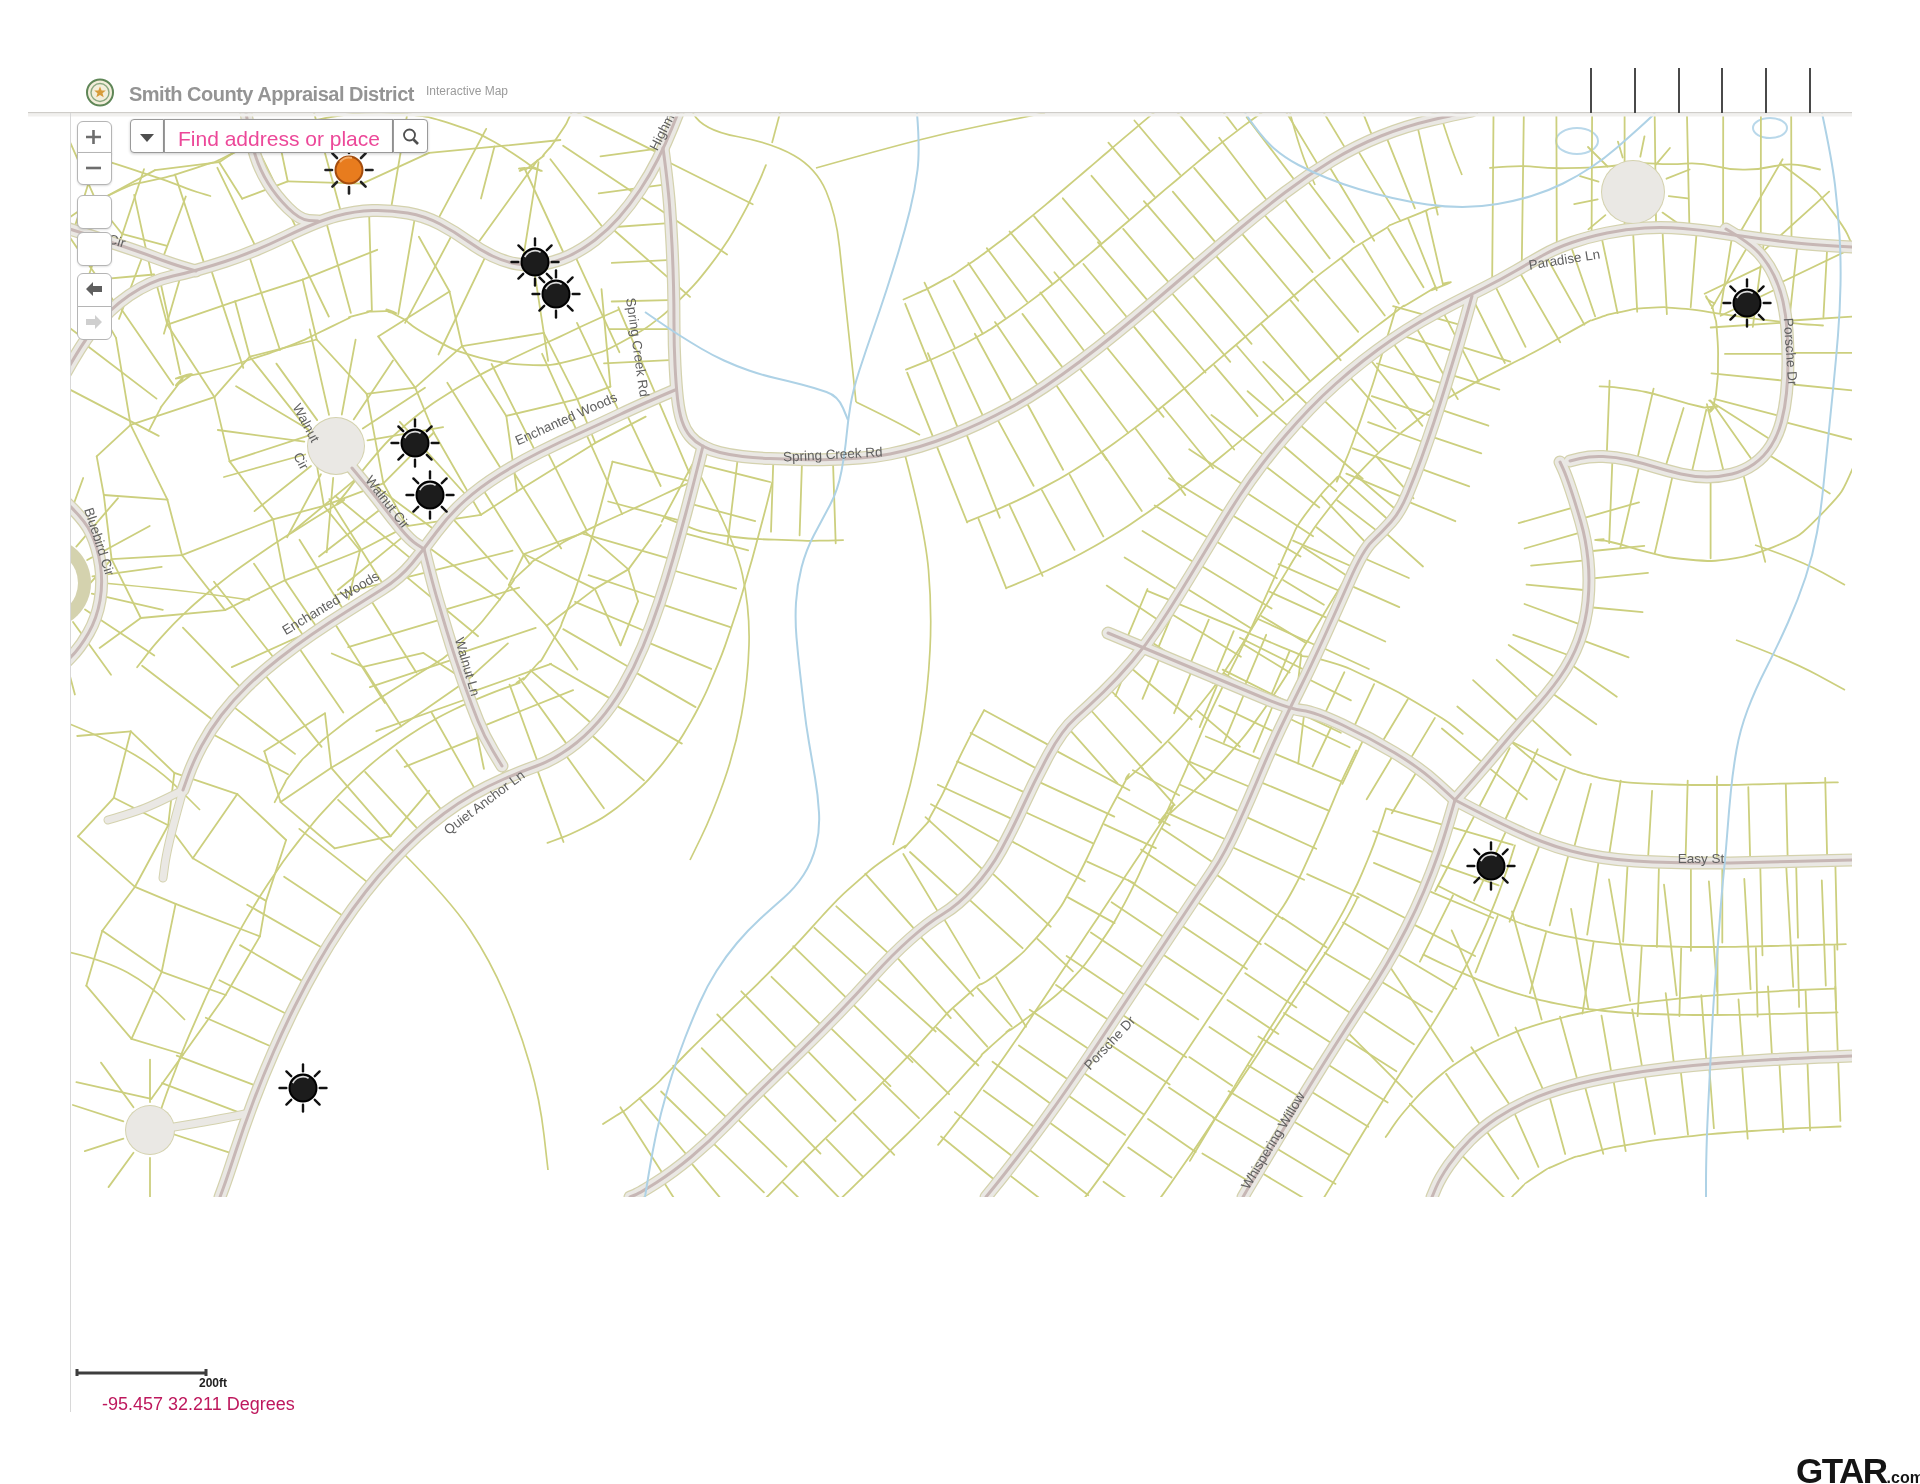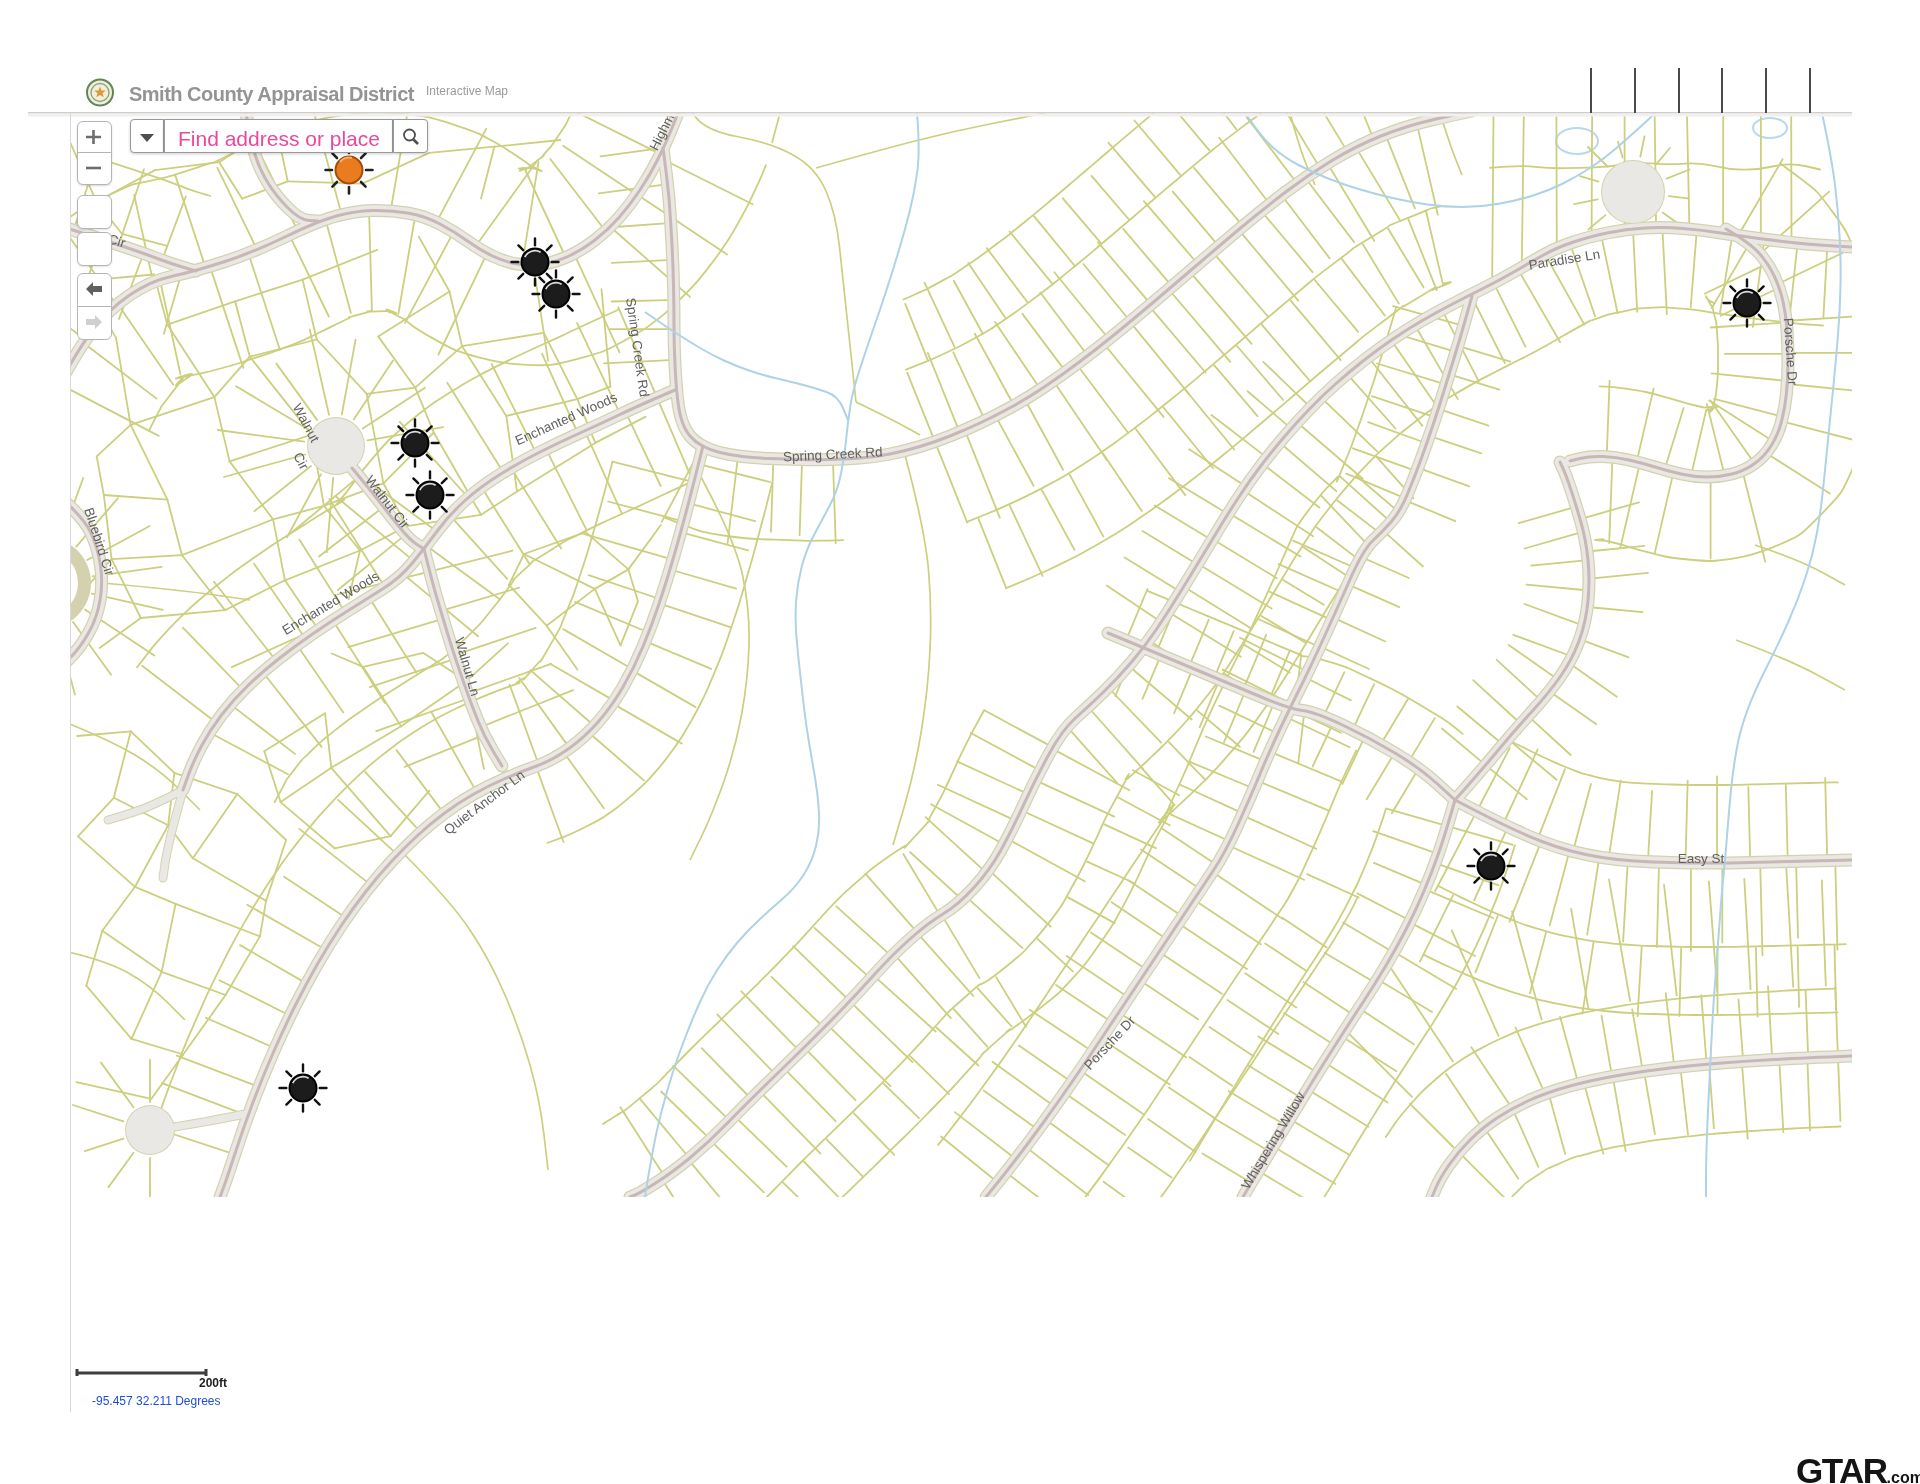--- a/index.html
+++ b/index.html
@@ -1292,15 +1292,15 @@
 <svg class="abs" style="left:401px;top:127px" width="20" height="20">
     <circle cx="8.5" cy="8" r="5.5" fill="none" stroke="#4f4f4f" stroke-width="1.8"></circle>
     <path d="M12.5 12.5 L17 17" stroke="#4f4f4f" stroke-width="2.6"></path>
   </svg>
 
 <svg class="abs" style="left:75px;top:1365px" width="170" height="30">
 <path d="M2 4 L2 11 M2 8 L131 8 M131 4 L131 11" stroke="#3d3d3d" stroke-width="3" fill="none"></path>
 <text x="124" y="22" font-size="12" font-weight="bold" fill="#222" font-family="Liberation Sans, sans-serif">200ft</text>
 </svg>
 
-<div class="abs" style="left:92px;top:1394px;font-size:12px;color:#1d4ed8;">-95.457 32.211 Degrees</div>
+<div class="abs" style="left:102px;top:1394px;font-size:18px;color:#be185d;">-95.457 32.211 Degrees</div>
 
 <div class="abs" style="left:1796px;top:1451px;font-size:35px;font-weight:900;color:#141414;letter-spacing:-1.5px;">GTAR<span style="font-size:16px;letter-spacing:0;font-weight:700;">.com</span></div>
 
 </body></html>

